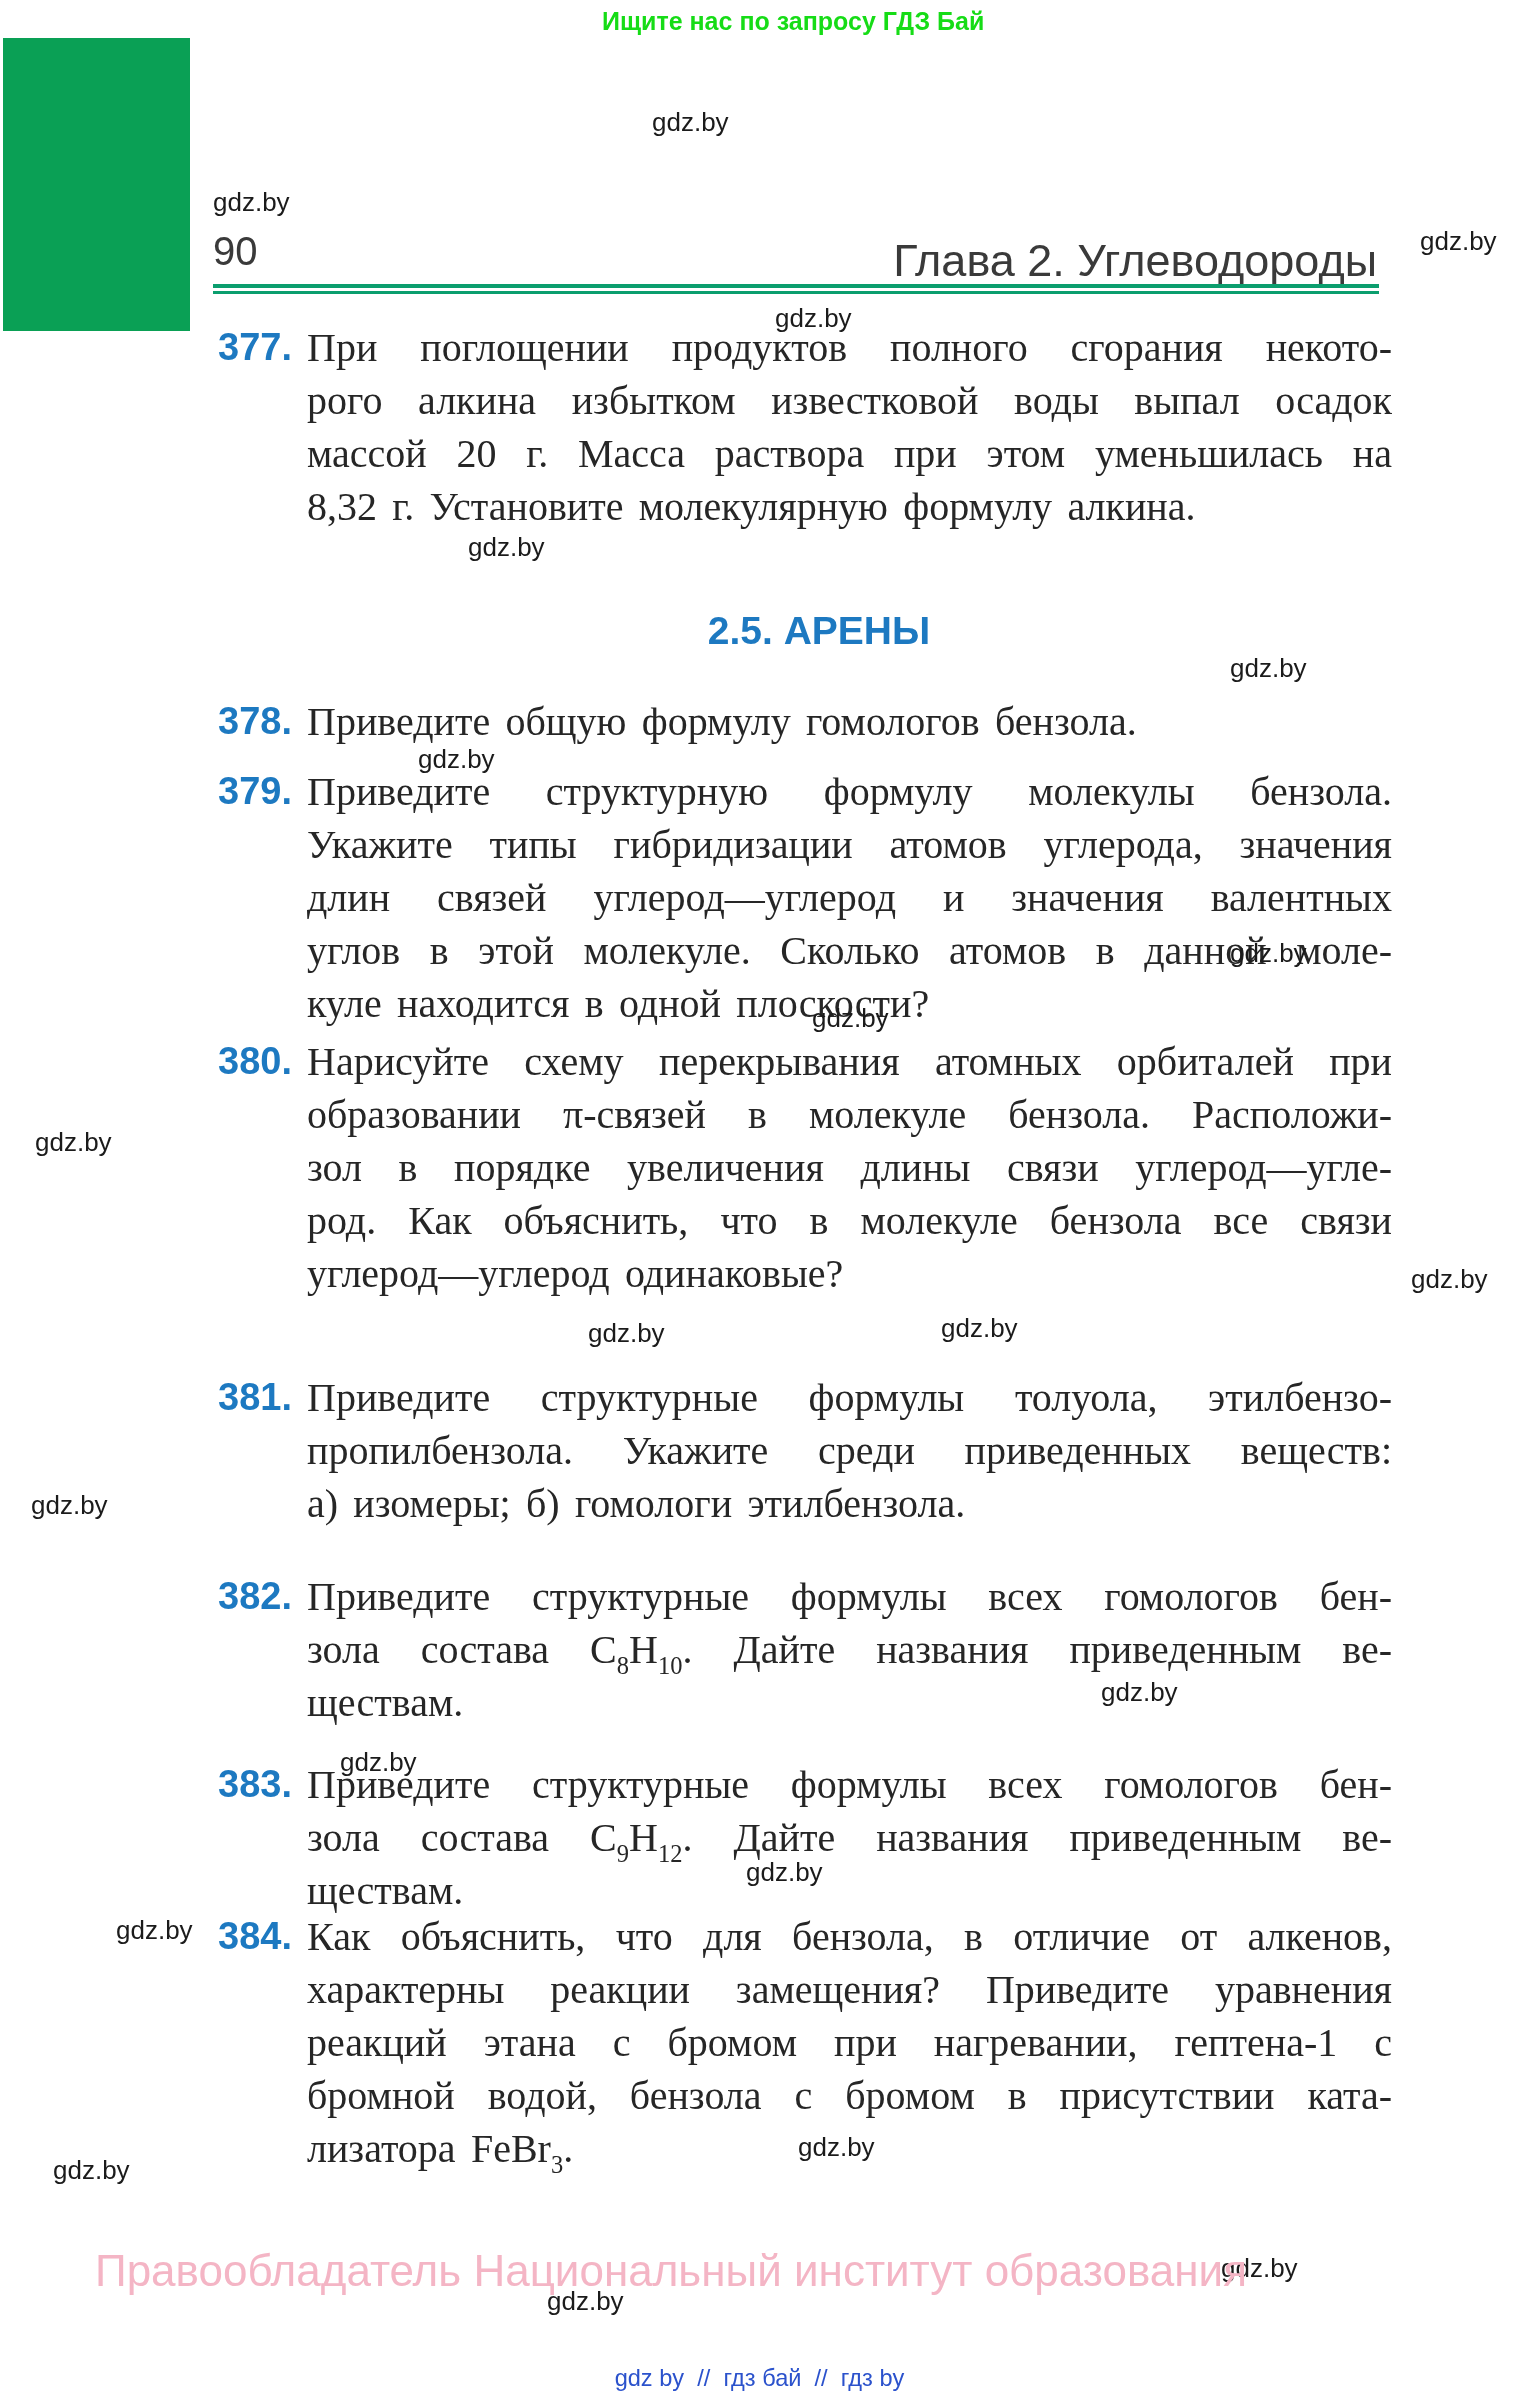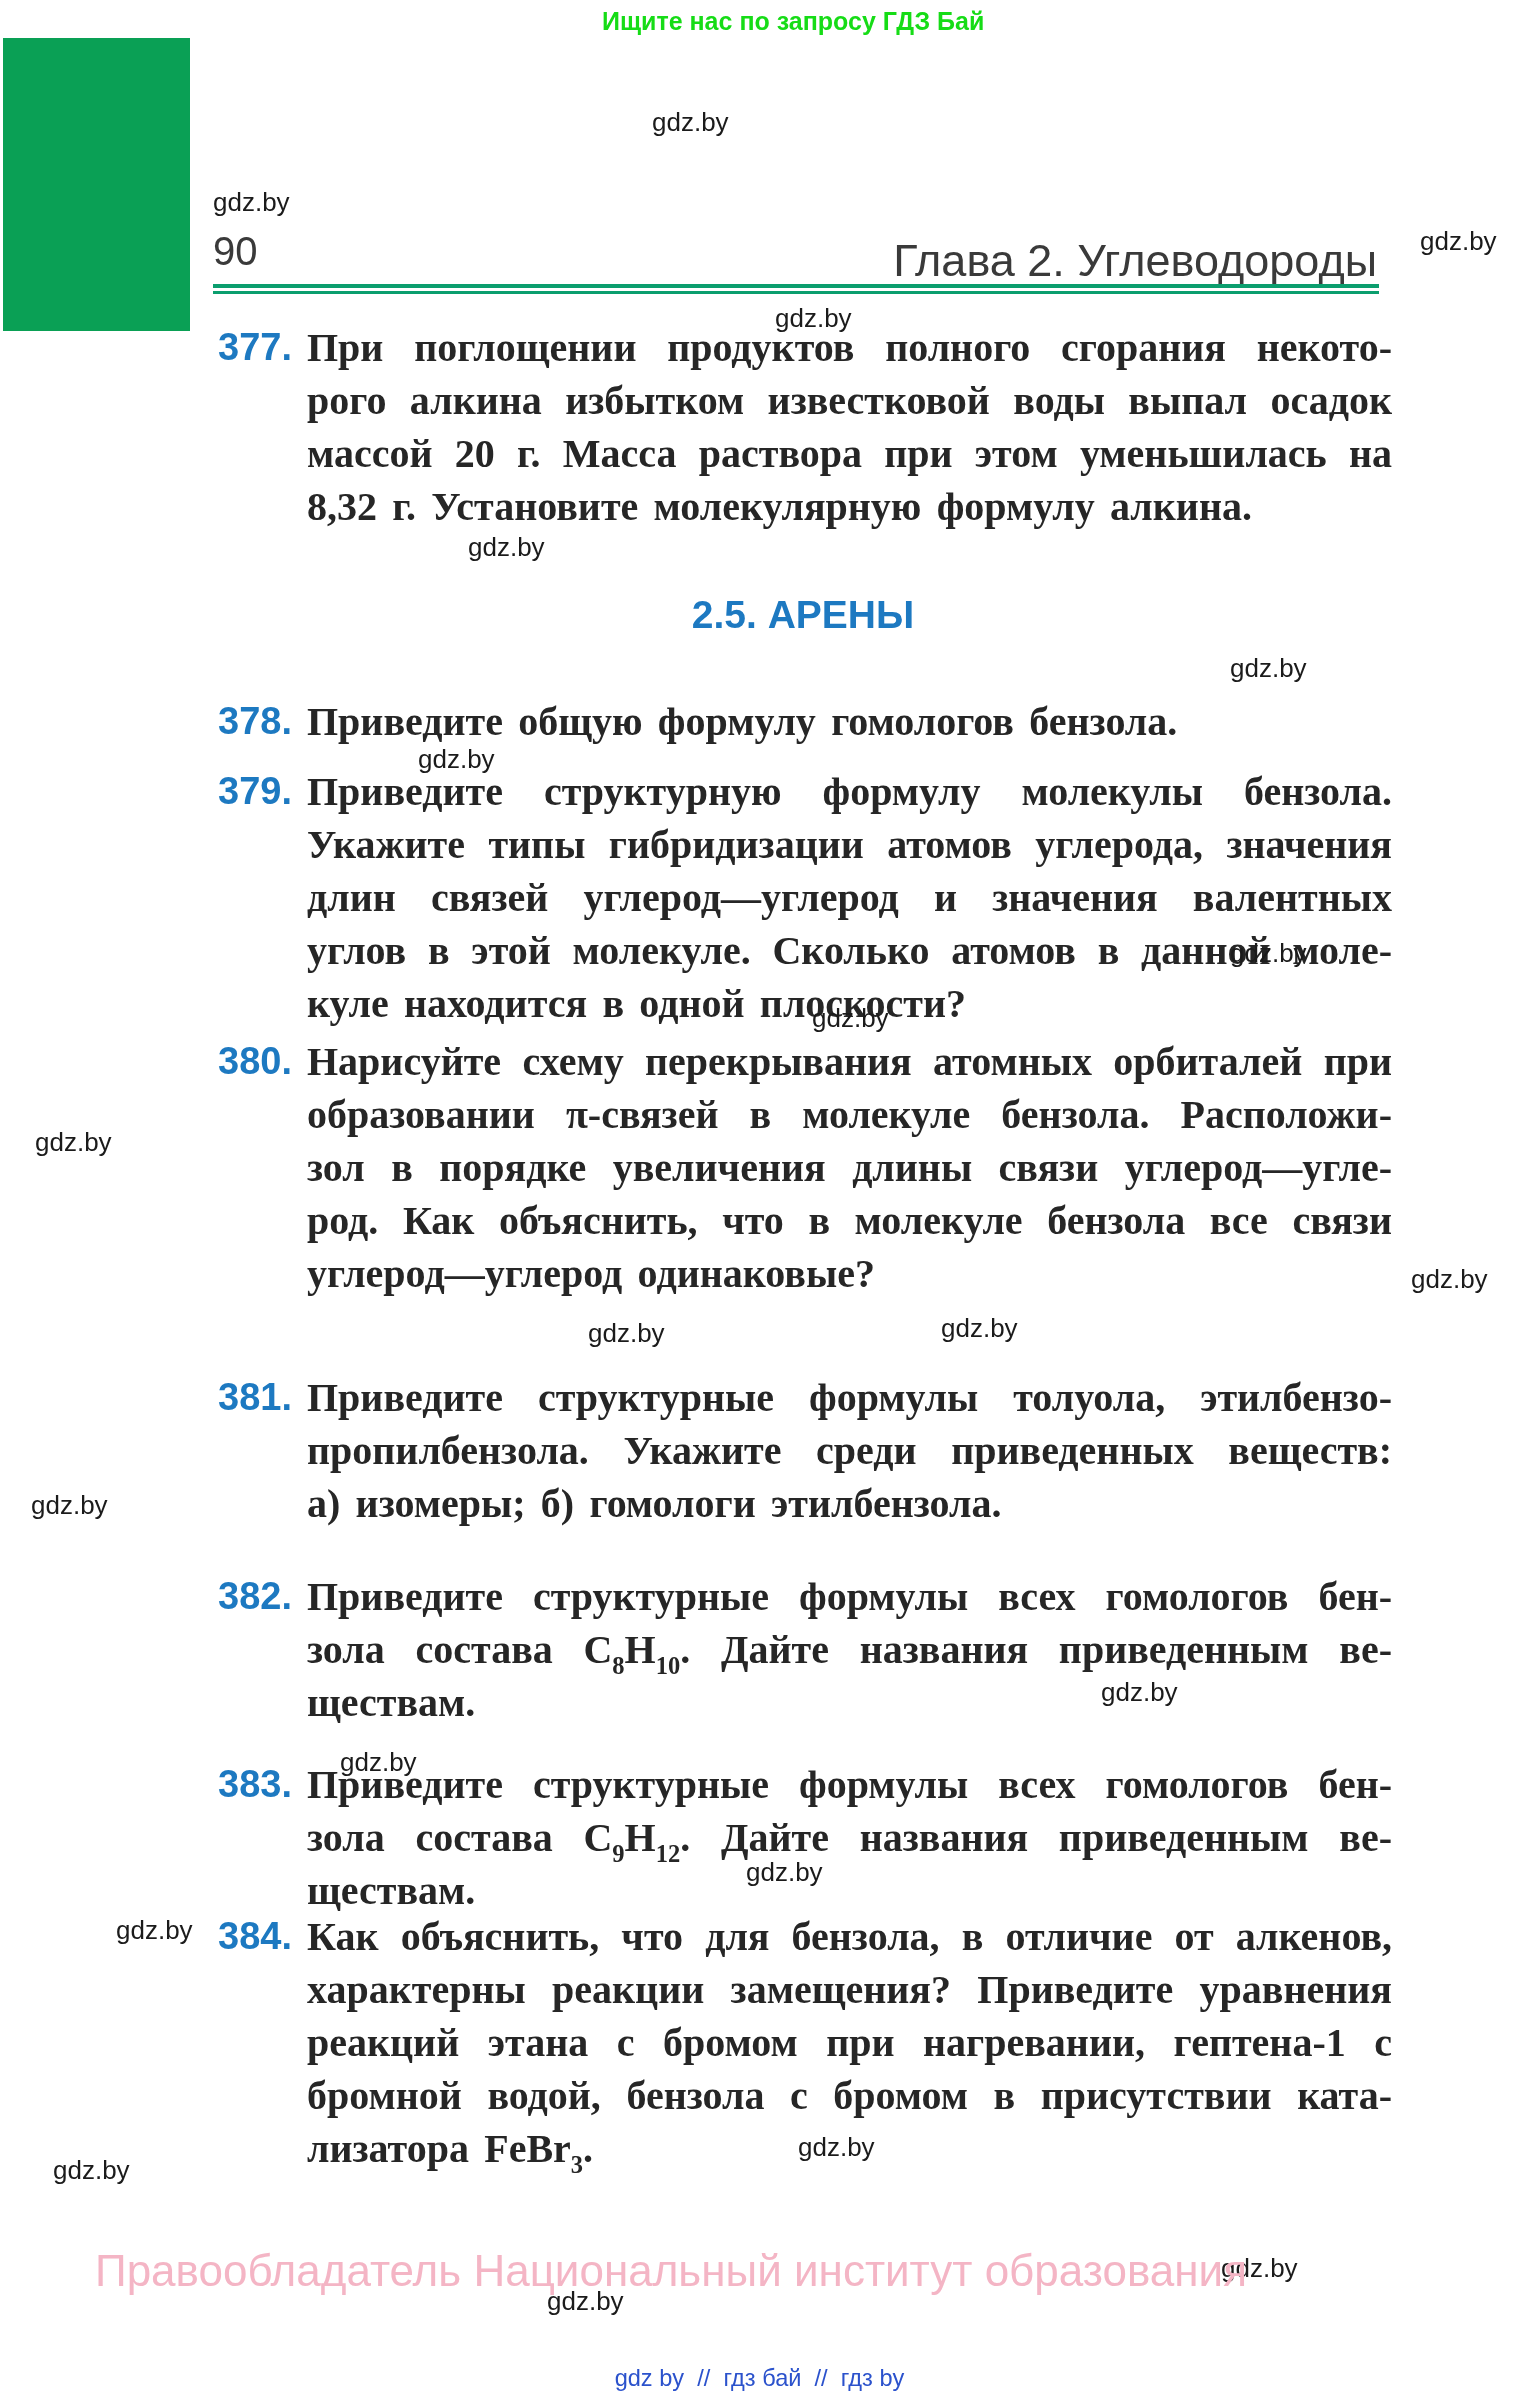--- a/index.html
+++ b/index.html
@@ -12,30 +12,30 @@
           font-size:25px;font-weight:600;color:#16dc16;white-space:nowrap;}
 
   .page-num{position:absolute;left:213px;top:229px;font-family:"Liberation Sans",sans-serif;
             font-size:40px;font-weight:400;color:#3a3a3a;}
   .chapter{position:absolute;right:142px;top:235px;font-family:"Liberation Sans",sans-serif;
            font-size:45px;color:#3a3a3a;white-space:nowrap;}
   .rule{position:absolute;left:213px;width:1166px;background:#0b9e6e;height:3.5px;}
   .rule-1{top:284px;}
   .rule-2{top:291px;height:2.6px;}
 
-  .section-title{position:absolute;left:213px;top:593px;width:1180px;margin:0;text-align:center;
+  .section-title{position:absolute;left:213px;top:593px;width:1180px;margin:16px;text-align:center;
                  font-family:"Liberation Sans",sans-serif;font-size:39px;font-weight:bold;color:#1d79c1;}
 
   .problem{position:absolute;left:0;top:0;width:1519px;}
   .problem-number{position:absolute;left:218px;top:0;width:88px;
                   font-family:"Liberation Sans",sans-serif;font-size:38px;font-weight:bold;
                   color:#1d79c1;line-height:53px;}
   .problem-text{position:absolute;left:307px;top:0;width:1085px;
                 font-size:40px;line-height:53px;word-spacing:5.3px;color:#262626;}
-  .line{text-align:justify;text-align-last:justify;white-space:normal;font-weight:bold;}
+  .line{text-align:justify;text-align-last:justify;white-space:normal;}
   .line.last{text-align-last:left;}
   .sub{font-size:24.5px;position:relative;top:11.4px;line-height:0;}
 
   .watermark{position:absolute;font-family:"Liberation Sans",sans-serif;font-size:26px;
              color:#1b1b1b;white-space:nowrap;}
 
   .copyright{position:absolute;left:95px;top:2246px;font-family:"Liberation Sans",sans-serif;
              font-size:44px;color:#f4b5c5;white-space:nowrap;}
   .links{position:absolute;left:0;top:2365px;width:1519px;text-align:center;
          font-family:"Liberation Sans",sans-serif;font-size:23.6px;color:#2b52cc;white-space:pre;}

